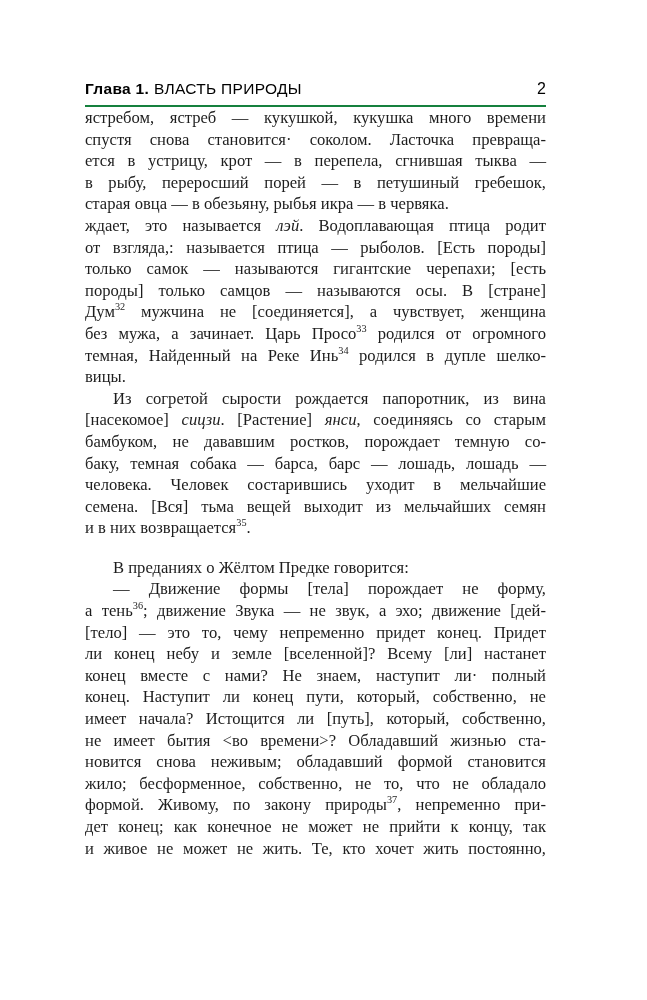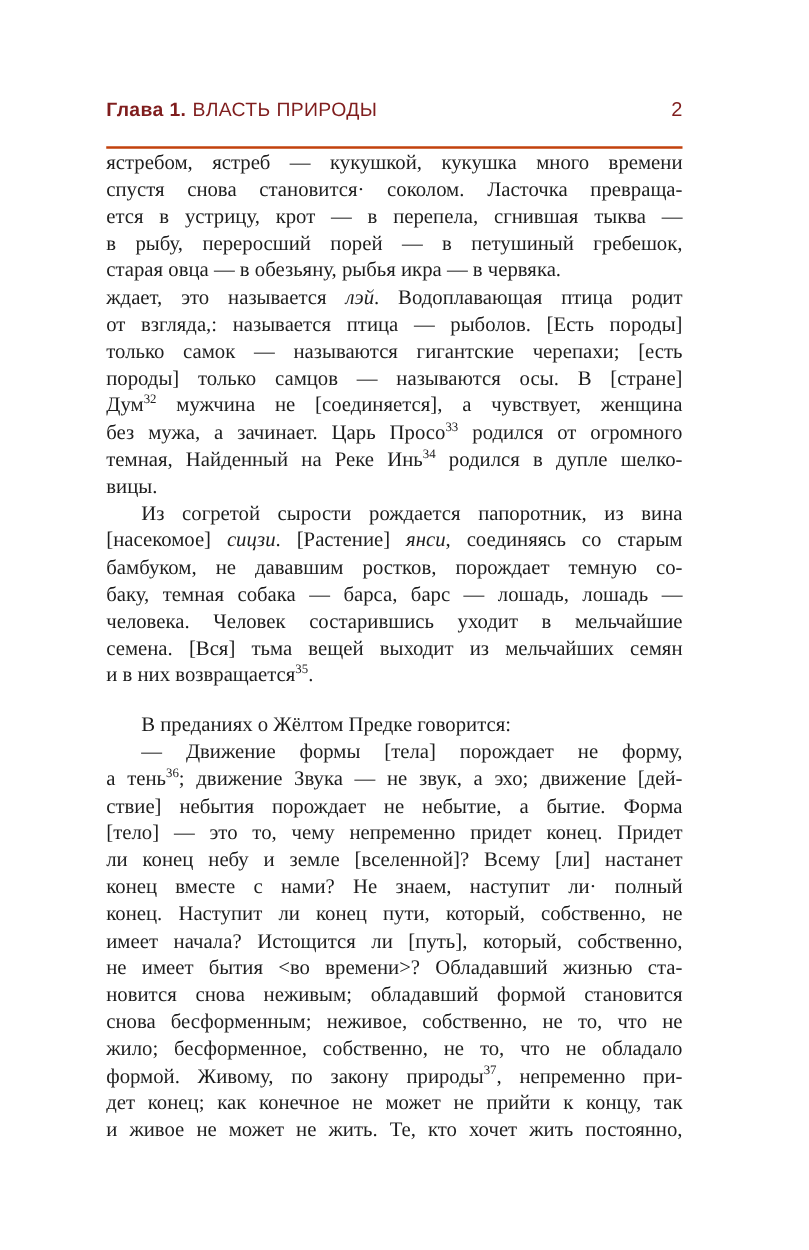--- a/index.html
+++ b/index.html
@@ -15,25 +15,25 @@
   .content {
     position: absolute;
     left: 85px;
     top: 80px;
     width: 461px;
   }
   .running-header {
     display: flex;
     justify-content: space-between;
     align-items: flex-end;
-    padding-bottom: 19px;
-    border-bottom: 2px solid #c2410c;
+    padding-bottom: 7px;
+    border-bottom: 2px solid #15803d;
     font-family: "Liberation Sans", sans-serif;
     font-size: 15.5px;
-    color: #7f1d1d;
+    color: #000000;
     letter-spacing: 0.3px;
   }
   .running-header .chapter-label { font-weight: 700; }
   .running-header .chapter-title { font-weight: 400; margin-left: 5px; }
   .running-header .page-number {
     font-weight: 400;
     font-size: 16px;
     letter-spacing: 0;
   }
   .body-text {
@@ -94,29 +94,27 @@
           <div class="line"><span>человека. Человек состарившись уходит в мельчайшие</span></div>
           <div class="line"><span>семена. [Вся] тьма вещей выходит из мельчайших семян</span></div>
           <div class="line last"><span>и в них возвращается</span><sup>35</sup><span>.</span></div>
         </div>
         <div class="paragraph gap">
           <div class="line last indent"><span>В преданиях о Жёлтом Предке говорится:</span></div>
         </div>
         <div class="paragraph">
           <div class="line indent"><span>— Движение формы [тела] порождает не форму,</span></div>
           <div class="line"><span>а тень</span><sup>36</sup><span>; движение Звука — не звук, а эхо; движение [дей-</span></div>
-          <div class="line"><span>ствие] небытия порождает не небытие, а бытие. Форма</span></div>
           <div class="line"><span>[тело] — это то, чему непременно придет конец. Придет</span></div>
           <div class="line"><span>ли конец небу и земле [вселенной]? Всему [ли] настанет</span></div>
           <div class="line"><span>конец вместе с нами? Не знаем, наступит ли· полный</span></div>
           <div class="line"><span>конец. Наступит ли конец пути, который, собственно, не</span></div>
           <div class="line"><span>имеет начала? Истощится ли [путь], который, собственно,</span></div>
           <div class="line"><span>не имеет бытия &lt;во времени&gt;? Обладавший жизнью ста-</span></div>
           <div class="line"><span>новится снова неживым; обладавший формой становится</span></div>
-          <div class="line"><span>снова бесформенным; неживое, собственно, не то, что не</span></div>
           <div class="line"><span>жило; бесформенное, собственно, не то, что не обладало</span></div>
           <div class="line"><span>формой. Живому, по закону природы</span><sup>37</sup><span>, непременно при-</span></div>
           <div class="line"><span>дет конец; как конечное не может не прийти к концу, так</span></div>
           <div class="line"><span>и живое не может не жить. Те, кто хочет жить постоянно,</span></div>
         </div>
       </div>
   </div>
 </div>
 
 </body></html>

